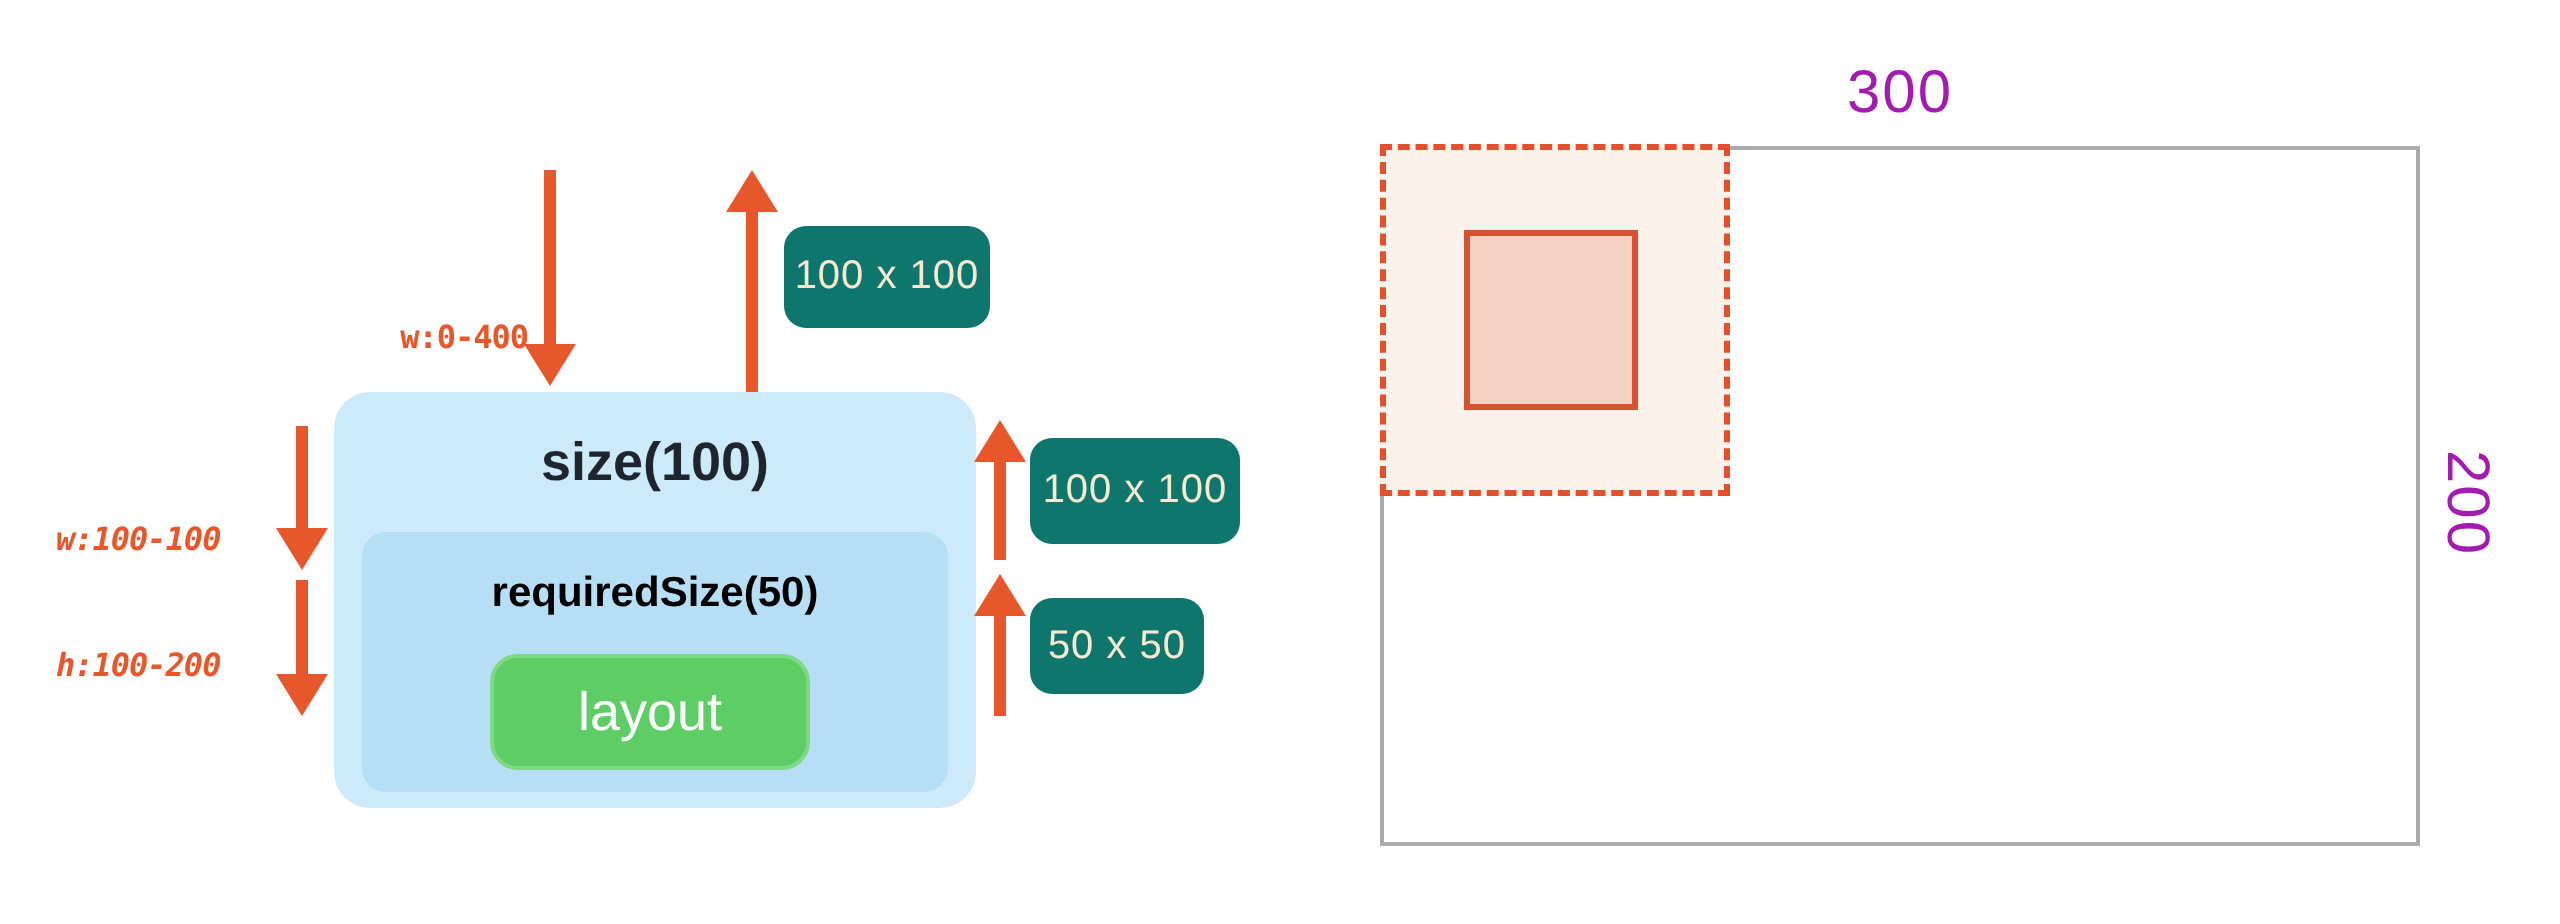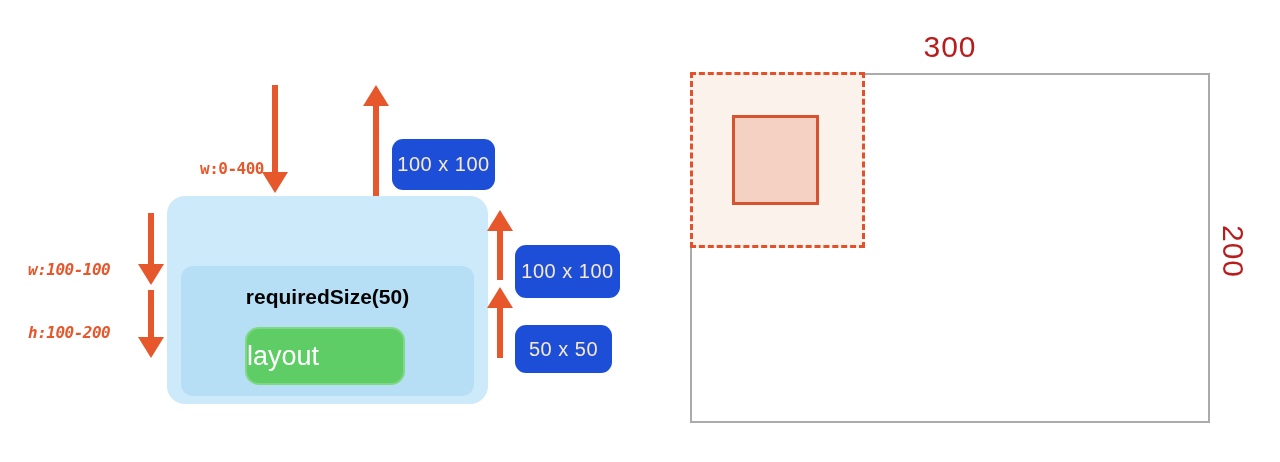--- a/index.html
+++ b/index.html
@@ -38,30 +38,29 @@
     width: 0; height: 0;
     border-left: 13px solid transparent;
     border-right: 13px solid transparent;
   }
   .arrow.down .head { border-top: 21px solid #E6572C; }
   .arrow.up .head { border-bottom: 21px solid #E6572C; }
 
   
   .badge {
     position: absolute;
-    background: #1d4ed8;
+    background: #0f766e;
     border-radius: 11px;
     color: #F7EAD0;
     font-size: 20px;
     font-weight: 500;
     display: flex;
     align-items: center;
     justify-content: center;
     letter-spacing: 0.5px;
-    margin-top: 26px;
   }
 
   
   .outer-box {
     position: absolute;
     left: 167px; top: 196px;
     width: 321px; height: 208px;
     background: #CDEAFA;
     border-radius: 18px;
   }
@@ -84,21 +83,21 @@
     display: flex; align-items: center; justify-content: center;
     font-size: 21px; font-weight: bold; color: #000000;
   }
   .layout-box {
     position: absolute;
     left: 64px; top: 61px;
     width: 160px; height: 58px;
     background: #5FCD66;
     border: 2px solid #7ED884;
     border-radius: 14px;
-    display: flex; align-items: center; 
+    display: flex; align-items: center; justify-content: center;
     font-size: 27px; font-weight: 500; color: #ffffff;
   }
 
   
   .container-rect {
     position: absolute;
     left: 690px; top: 73px;
     width: 520px; height: 350px;
     border: 2px solid #ABABAB;
     background: #ffffff;
@@ -112,21 +111,21 @@
   }
   .solid-square {
     position: absolute;
     left: 732px; top: 115px;
     width: 87px; height: 90px;
     border: 3px solid #D7532F;
     background: #F5D1C3;
   }
   .dim-label {
     position: absolute;
-    color: #b91c1c;
+    color: #a21caf;
     font-size: 30px;
     letter-spacing: 1px;
   }
   .dim-label.horizontal {
     left: 895px; top: 30px;
     width: 110px;
     text-align: center;
   }
   .dim-label.vertical {
     left: 1216px; top: 220px;
@@ -151,20 +150,21 @@
       <div class="head"></div>
   </div>
   <div class="arrow up" style="left:363px; top:85px; height:112px;">
     <div class="head"></div>
       <div class="shaft"></div>
   </div>
 
   <div class="badge" style="left:392px; top:113px; width:103px; height:51px;">100 x 100</div>
 
   <div class="outer-box">
+    <div class="box-title">size(100)</div>
     <div class="inner-box">
       <div class="box-title">requiredSize(50)</div>
       <div class="layout-box">
         <span>layout</span>
       </div>
     </div>
   </div>
 
   <div class="mono-label" style="left:28px; top:217px;font-style:italic;">
     <div>w:100-100</div>
@@ -183,21 +183,21 @@
   <div class="arrow up" style="left:487px; top:210px; height:70px;">
     <div class="head"></div>
       <div class="shaft"></div>
   </div>
   <div class="badge" style="left:515px; top:219px; width:105px; height:53px;">100 x 100</div>
 
   <div class="arrow up" style="left:487px; top:287px; height:71px;">
     <div class="head"></div>
       <div class="shaft"></div>
   </div>
-  <div class="badge" style="left:515px; top:299px; width:97px; height:48px;">50 x 50</div>
+  <div class="badge" style="left:515px; top:299px; width:87px; height:48px;">50 x 50</div>
 
   <div class="container-rect"></div>
 
   <div class="dim-label horizontal">300</div>
 
   <div class="dim-label vertical">200</div>
 
   <div class="dashed-rect"></div>
 
   <div class="solid-square"></div>

